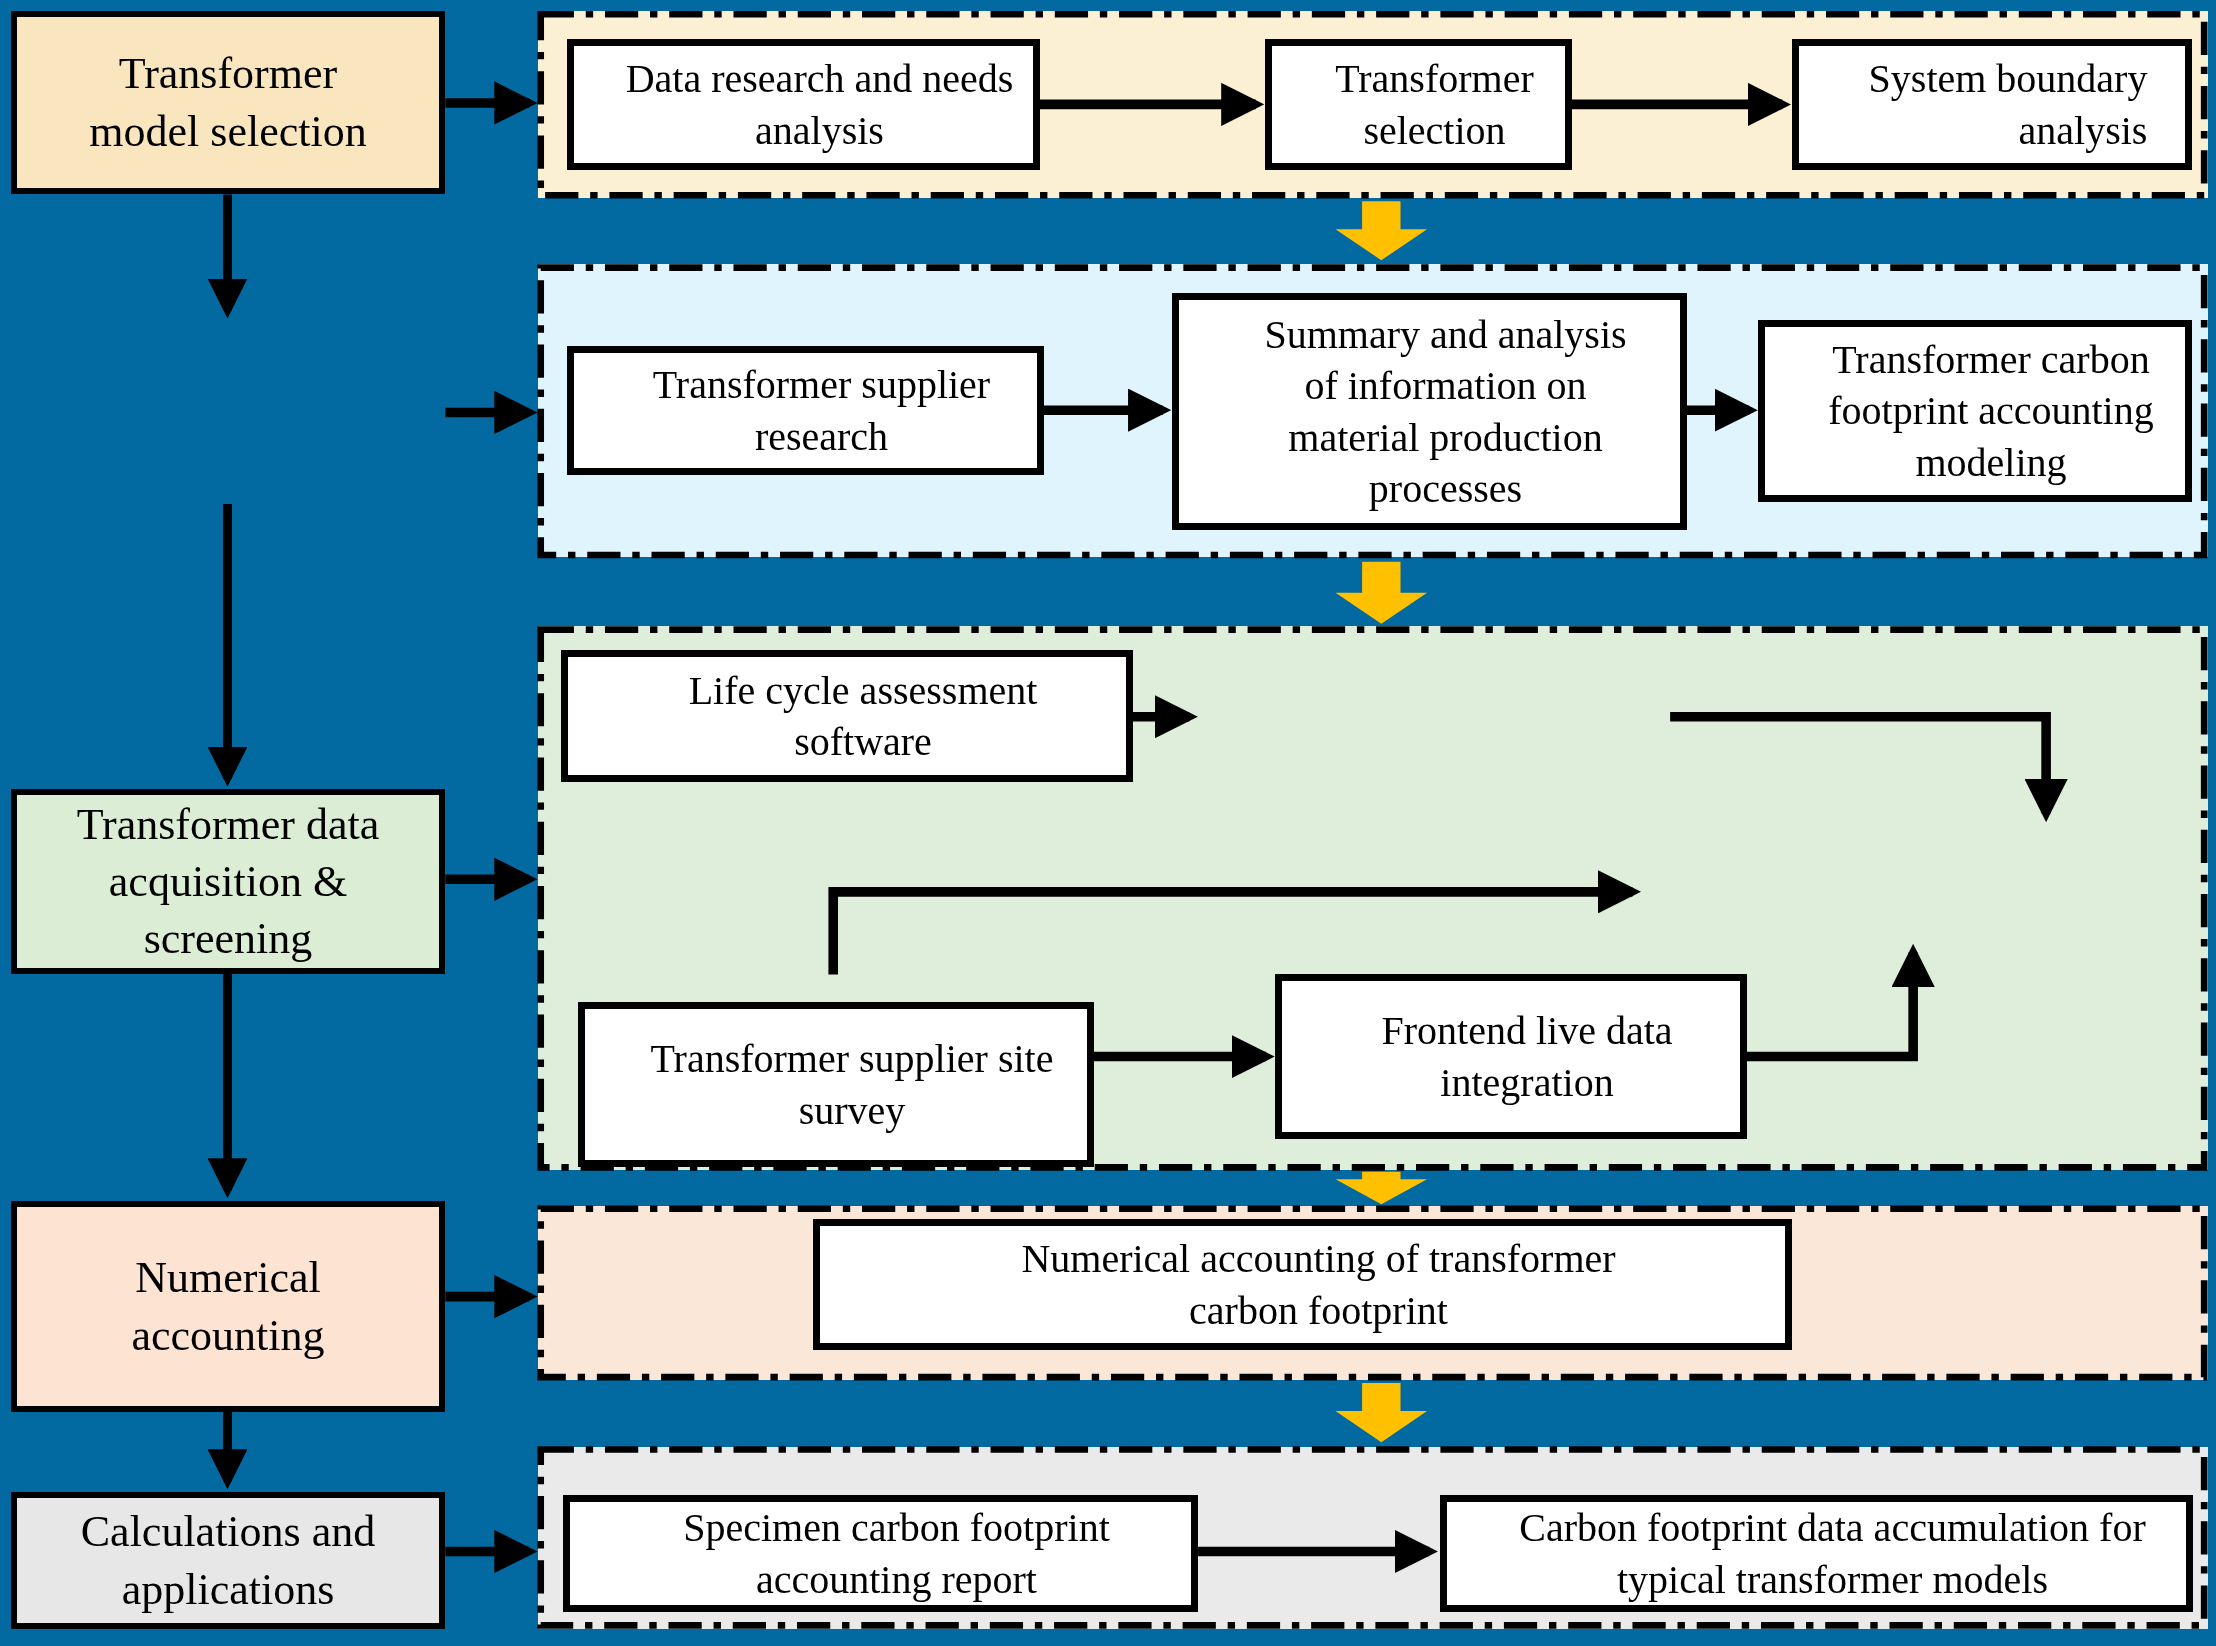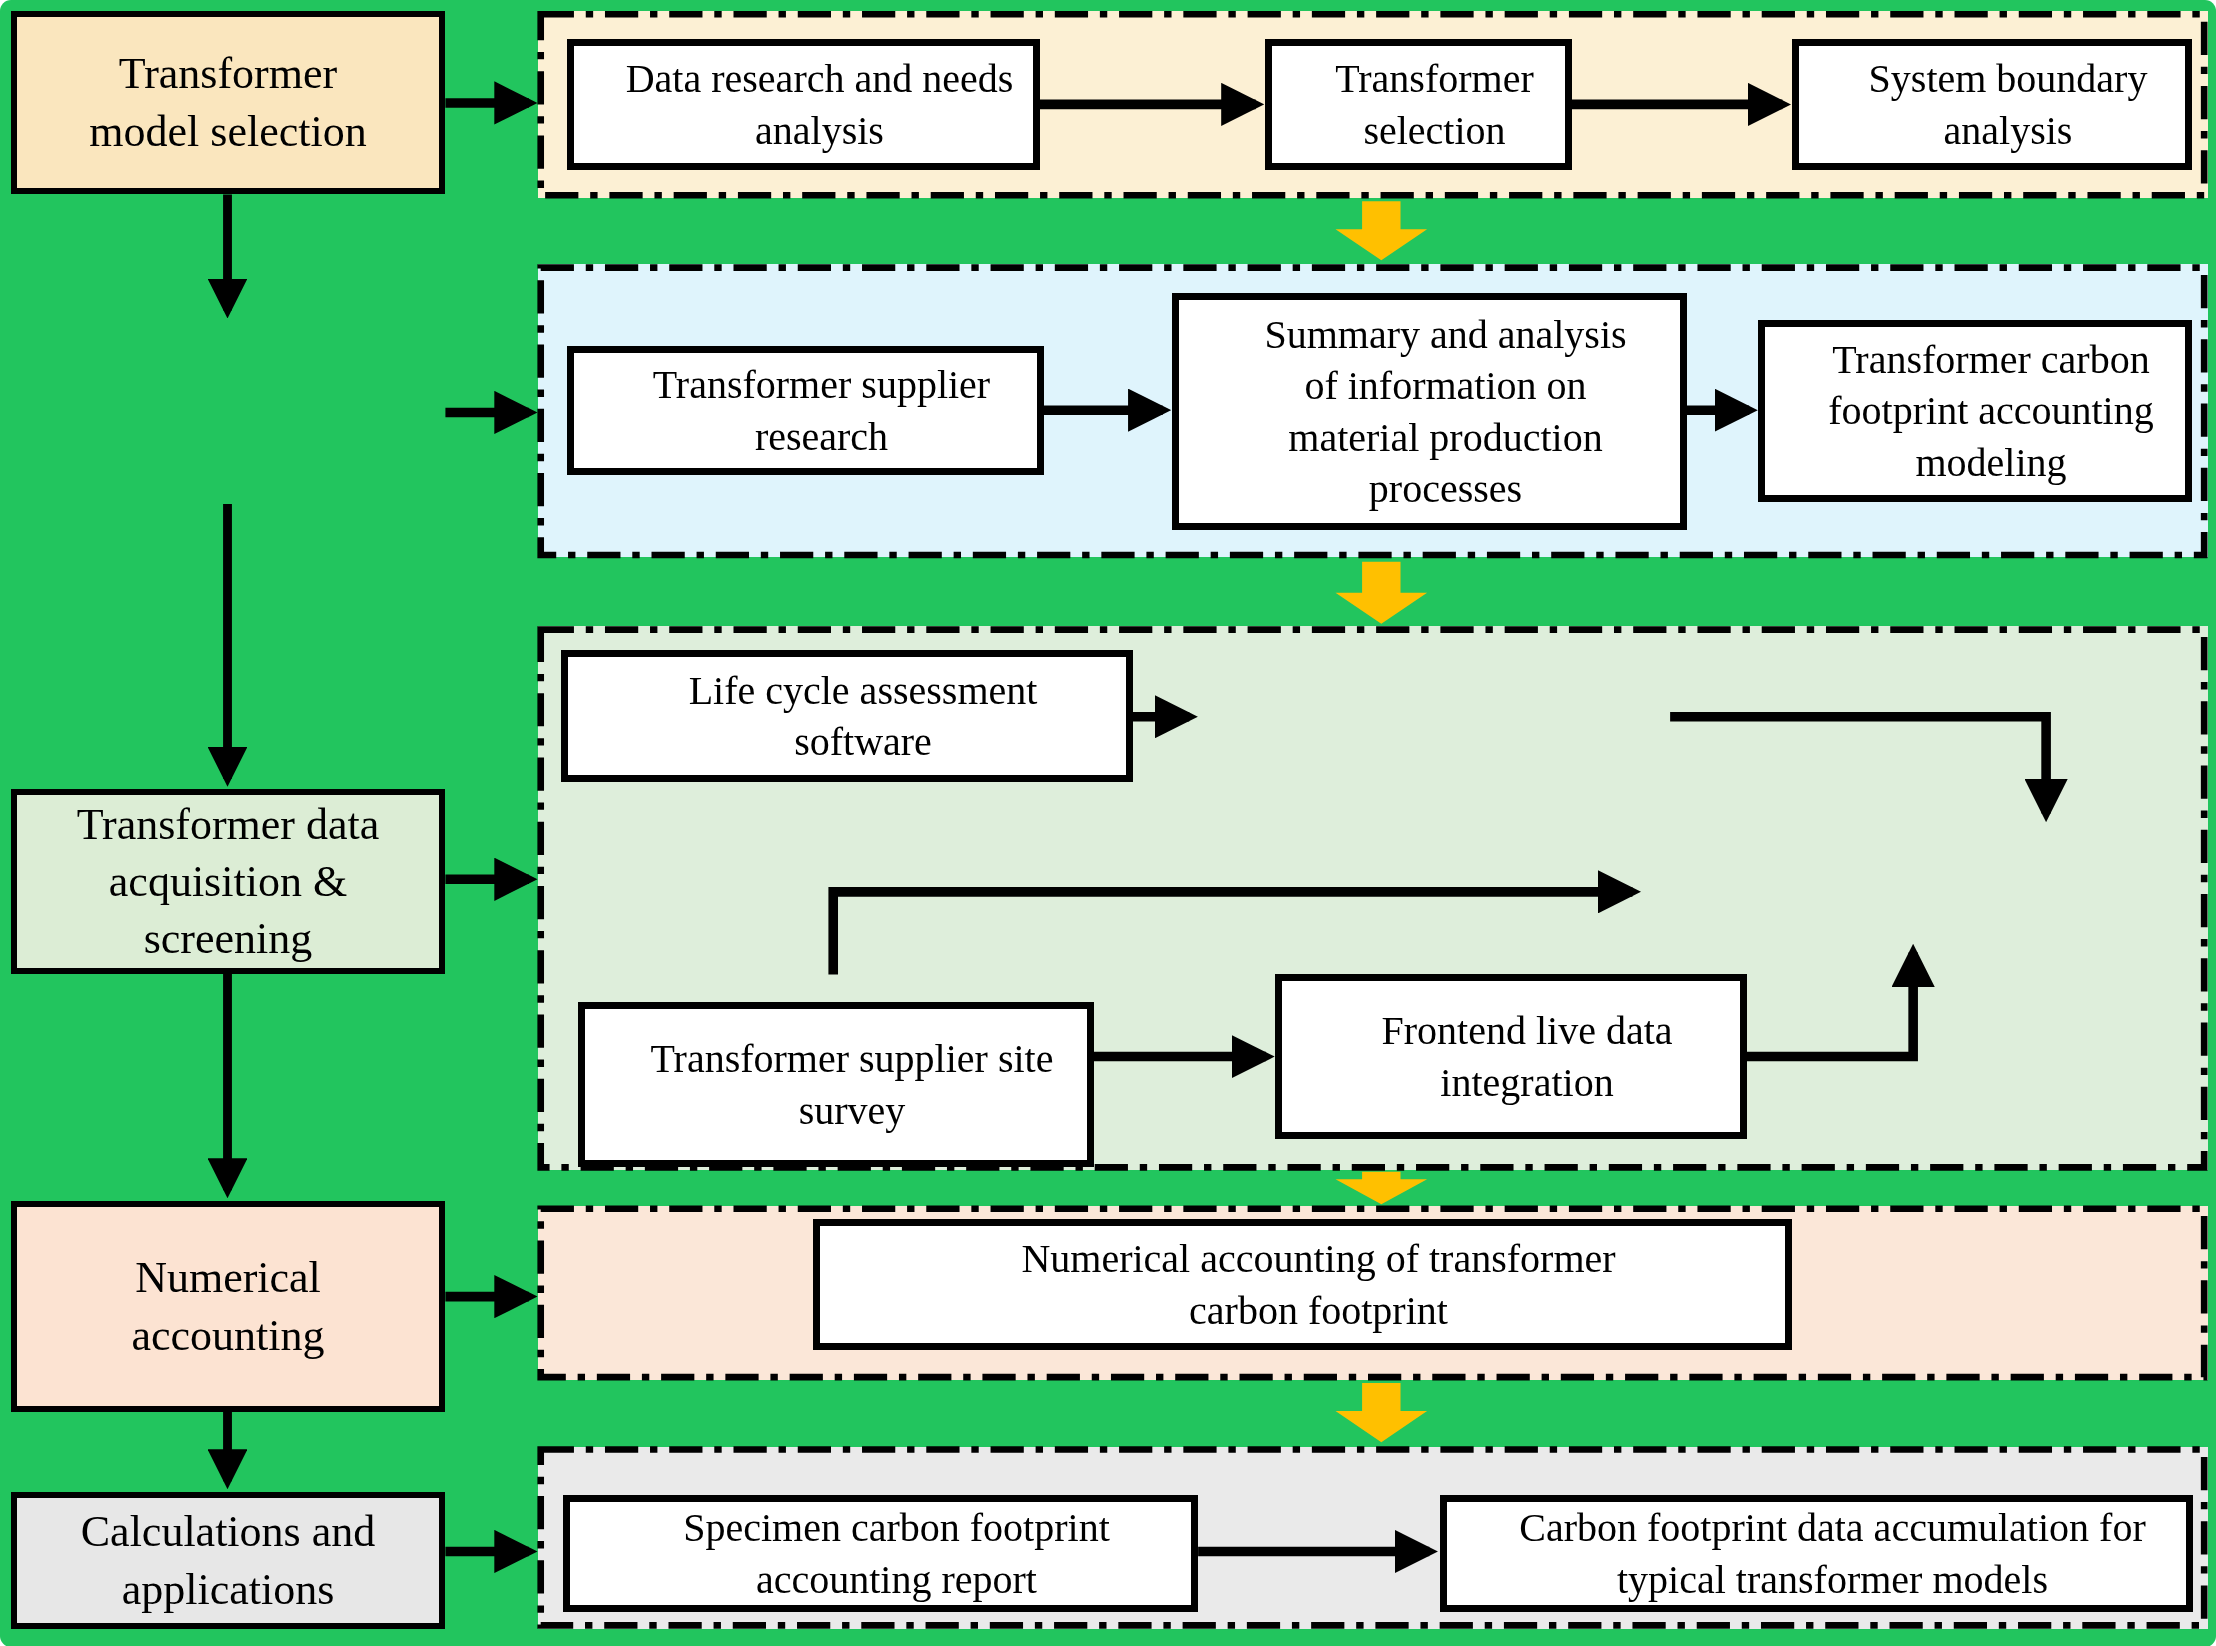--- a/index.html
+++ b/index.html
@@ -1,22 +1,21 @@
 <!DOCTYPE html>
 <html style="font-size:11.8px"><head>
 <meta charset="utf-8">
 <style>
   html,body{margin:0;padding:0;background:#ffffff;}
   #canvas{
     position:relative;
     width:2216px;height:1647px;
-    background:#22c55e;
+    background:#0369a1;
     font-family:"Liberation Serif","DejaVu Serif",serif;
     color:#000;
-    border-radius:11px;
   }
   .stage{
     position:absolute;
     box-sizing:border-box;
     border:6.6px solid #000;
     display:flex;align-items:center;justify-content:center;
     text-align:center;
     font-size:44px;line-height:1.3;
     z-index:3;
   }
@@ -113,21 +112,21 @@
   </div>
 
   <div class="step" style="left:567px;top:39px;width:473px;height:131px;">
     <span class="lbl">Data research and needs
 analysis</span>
   </div>
   <div class="step" style="left:1265px;top:39px;width:307px;height:131px;">
     <span class="lbl">Transformer
 selection</span>
   </div>
-  <div class="step" style="left:1792px;top:39px;width:400px;height:131px;">
+  <div class="step" style="left:1792px;top:39px;width:400px;height:131px;text-align:right;">
     <span class="lbl">System boundary
 analysis</span>
   </div>
 
   <div class="step" style="left:567px;top:346px;width:477px;height:129px;">
     <span class="lbl">Transformer supplier
 research</span>
   </div>
   <div class="step" style="left:1172px;top:293px;width:515px;height:237px;">
     <span class="lbl">Summary and analysis

